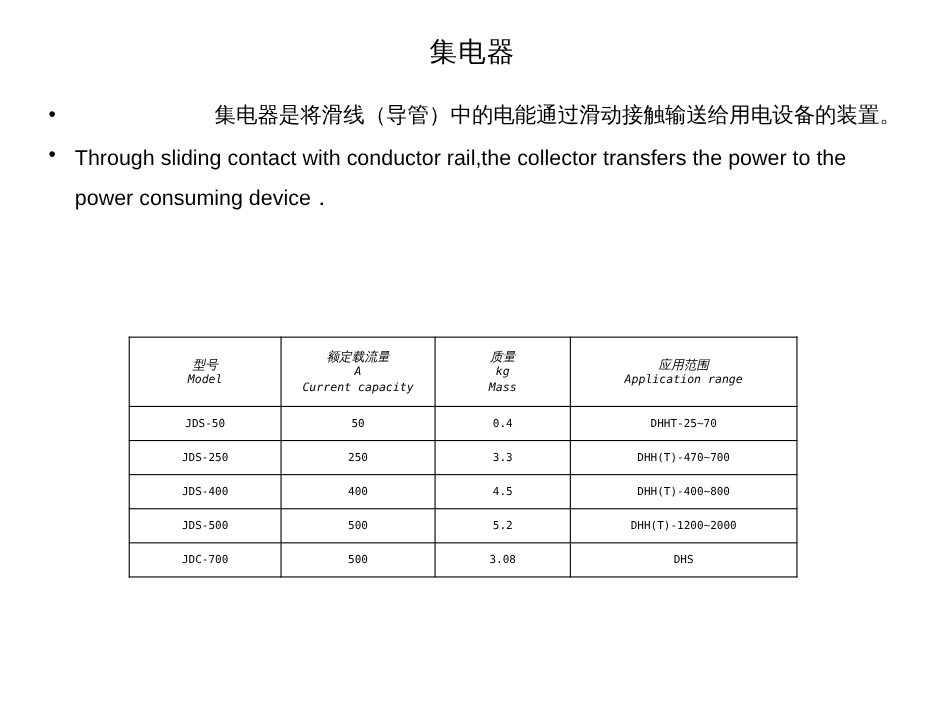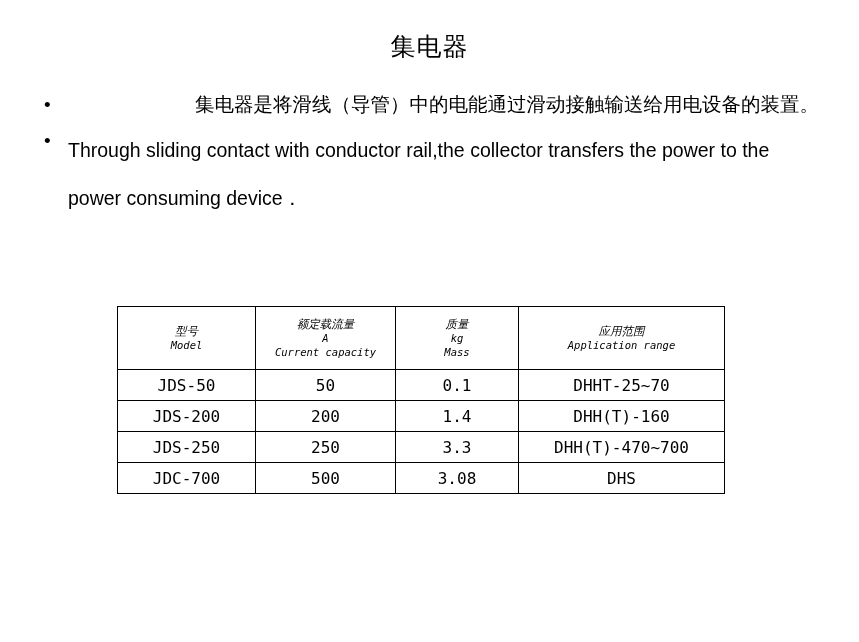--- a/index.html
+++ b/index.html
@@ -60,21 +60,21 @@
   .bullet.cn .txt {
     font-family: "DejaVu Sans", sans-serif;
     font-size: 19.5px;
     line-height: 30px;
     letter-spacing: 0px;
     text-align: right;
   }
   .bullet.en .txt {
     font-family: "Liberation Sans", sans-serif;
     font-size: 19.5px;
-    line-height: 48px;
+    line-height: 36px;
   }
   table.spec {
     position: absolute;
     left: 117px;
     top: 306px;
     width: 603px;
     border-collapse: collapse;
     table-layout: fixed;
     font-family: "DejaVu Sans Mono", monospace;
   }
@@ -99,21 +99,21 @@
   table.spec thead th .unit {
     display: block;
     font-size: 10.5px;
   }
   table.spec thead th .en {
     display: block;
     font-size: 10.5px;
   }
   table.spec tbody td {
     height: 30px;
-    font-size: 16px;
+    font-size: 10px;
   }
   .col-model { width: 137px; }
   .col-cap   { width: 139px; }
   .col-mass  { width: 122px; margin-top: 38px; }
   .col-range { width: 205px; }
 </style>
 </head>
 <body>
 
 <div class="slide">
@@ -153,34 +153,40 @@
         <th class="col-range">
           <span class="cn">应用范围</span>
           <span class="en">Application range</span>
         </th>
       </tr>
     </thead>
     <tbody>
       <tr>
         <td>JDS-50</td>
         <td>50</td>
-        <td>0.1</td>
+        <td>0.4</td>
         <td>DHHT-25~70</td>
-      </tr>
-      <tr>
-        <td>JDS-200</td>
-        <td>200</td>
-        <td>1.4</td>
-        <td>DHH(T)-160</td>
       </tr>
       <tr>
         <td>JDS-250</td>
         <td>250</td>
         <td>3.3</td>
         <td>DHH(T)-470~700</td>
+      </tr>
+      <tr>
+        <td>JDS-400</td>
+        <td>400</td>
+        <td>4.5</td>
+        <td>DHH(T)-400~800</td>
+      </tr>
+      <tr>
+        <td>JDS-500</td>
+        <td>500</td>
+        <td>5.2</td>
+        <td>DHH(T)-1200~2000</td>
       </tr>
       <tr>
         <td>JDC-700</td>
         <td>500</td>
         <td>3.08</td>
         <td>DHS</td>
       </tr>
     </tbody>
   </table>
 

